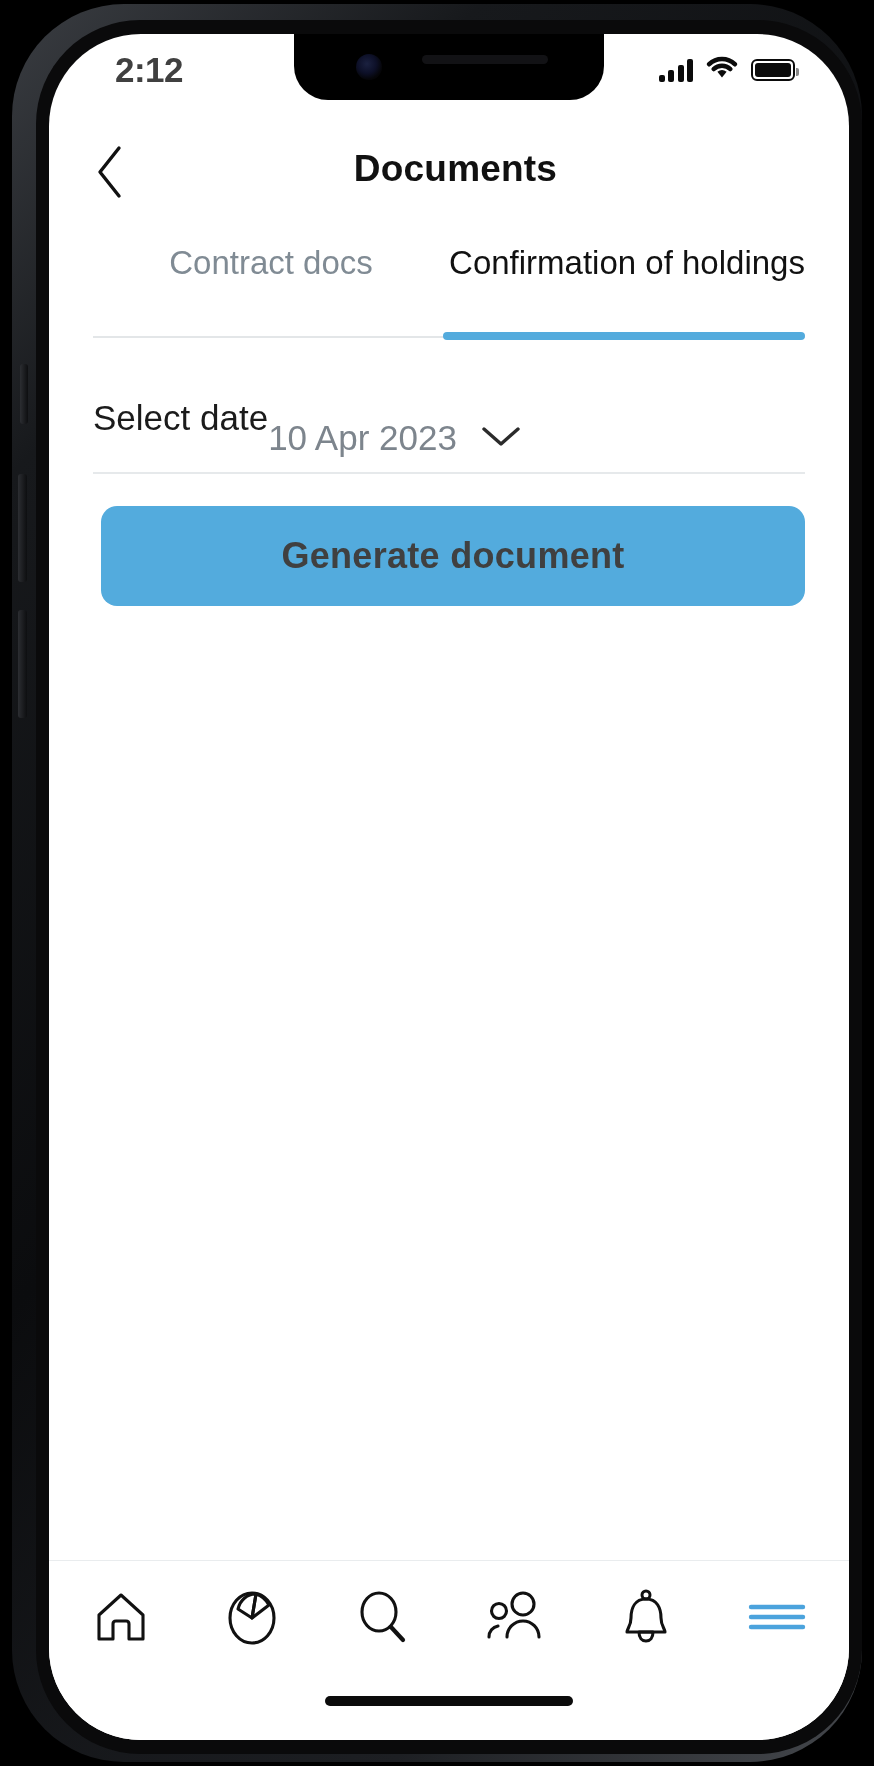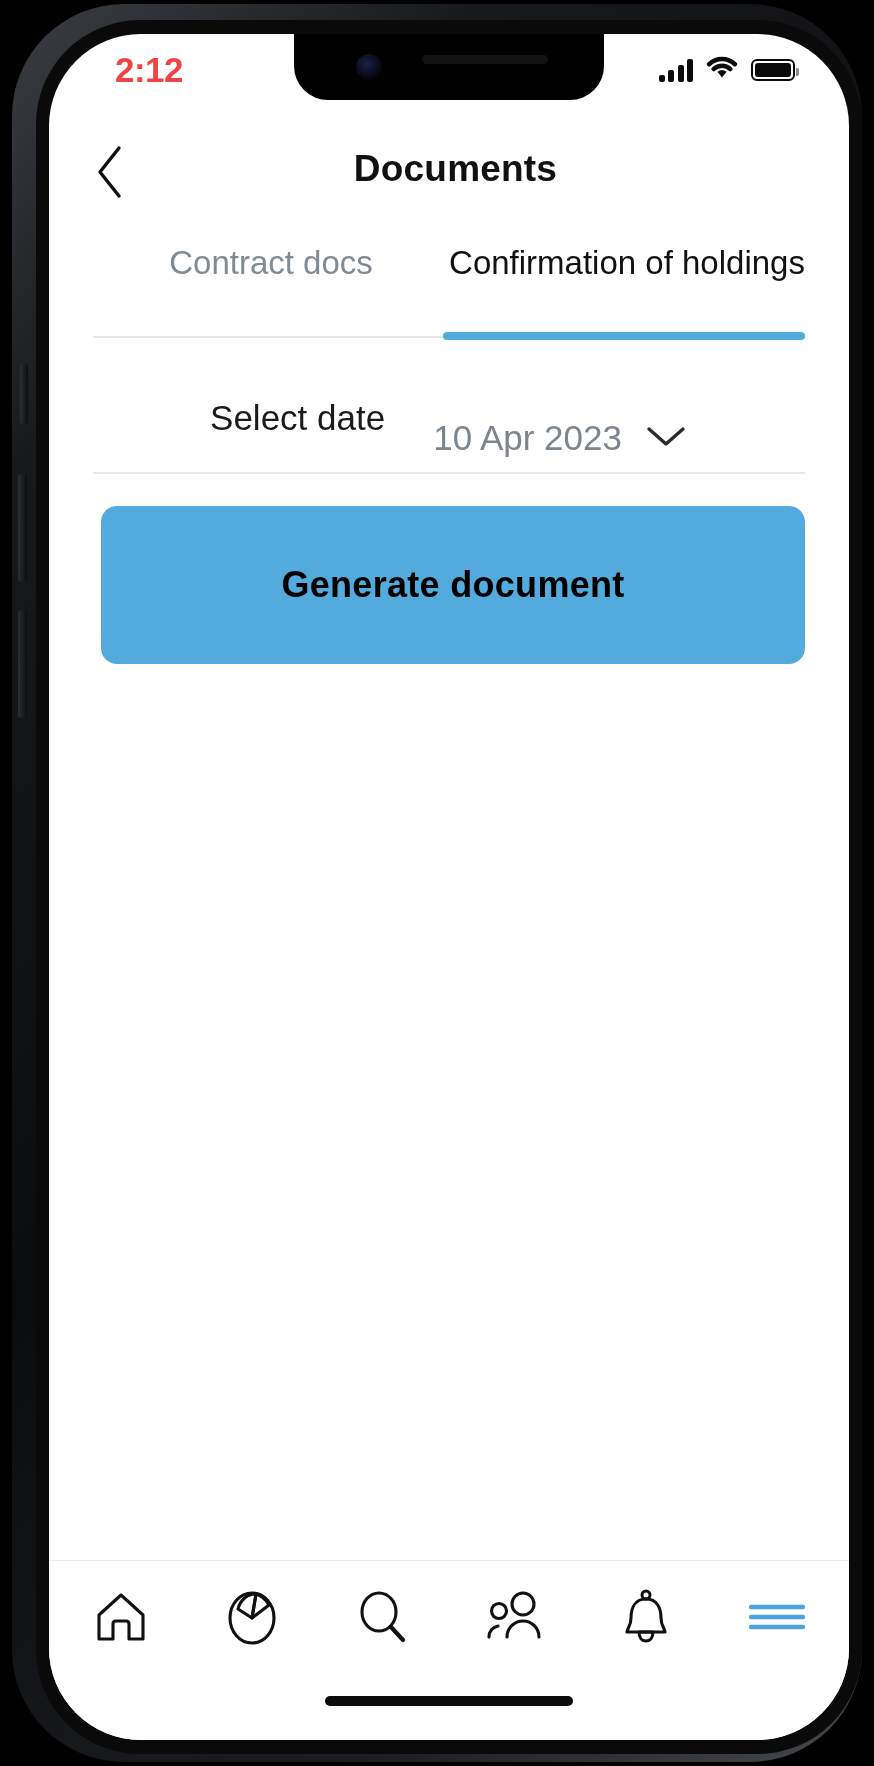--- a/index.html
+++ b/index.html
@@ -95,21 +95,21 @@
     top: 0; left: 0; right: 0;
     height: 66px;
     z-index: 20;
   }
   #status-time {
     position: absolute;
     left: 66px;
     top: 16px;
     font-size: 35px;
     font-weight: 700;
-    color: #ef4444;
+    color: #404040;
     letter-spacing: -0.5px;
     font-family: "Liberation Sans", sans-serif;
   }
   #status-icons {
     position: absolute;
     right: 54px;
     top: 22px;
     display: flex;
     align-items: center;
     gap: 13px;
@@ -225,23 +225,22 @@
 
   
   #select-date-row {
     position: absolute;
     top: 330px;
     left: 44px;
     right: 44px;
     height: 108px;
     display: flex;
     align-items: center;
-    justify-content: center;
+    justify-content: flex-start;
     cursor: pointer;
-    gap: 48px;
   }
   #select-date-label {
     font-size: 35px;
     color: #1b1b1b;
     font-weight: 400;
   }
   #select-date-value-wrap {
     display: flex;
     align-items: center;
     gap: 22px;
@@ -260,25 +259,25 @@
     height: 1.5px;
     background: #e6e9eb;
   }
 
   
   #generate-button {
     position: absolute;
     top: 472px;
     left: 52px;
     right: 44px;
-    height: 158px;
+    height: 100px;
     background: #53abdd;
     border: none;
     border-radius: 16px;
-    color: #000000;
+    color: #404040;
     font-size: 36px;
     font-weight: 700;
     font-family: "Liberation Sans", sans-serif;
     letter-spacing: 0.3px;
     cursor: pointer;
   }
 
   
   #bottom-nav {
     position: absolute;

